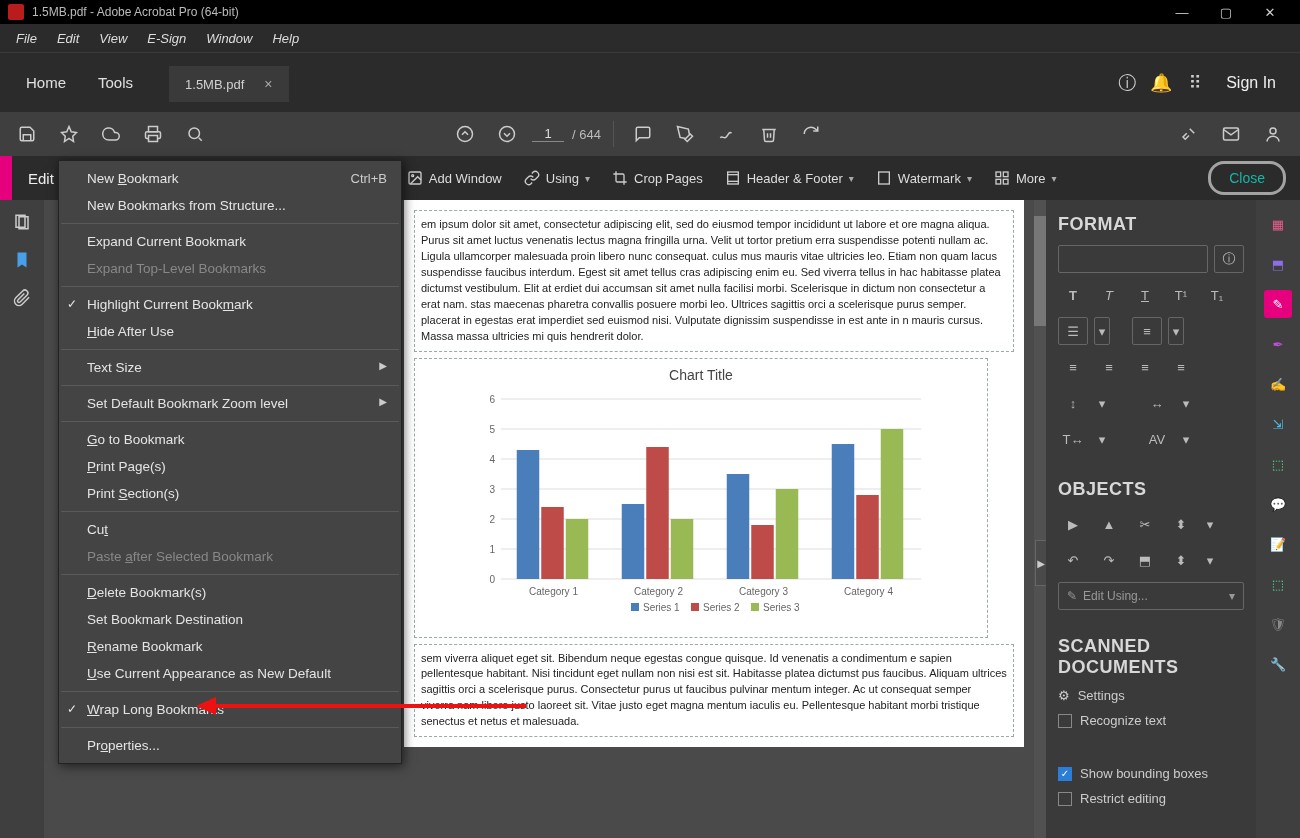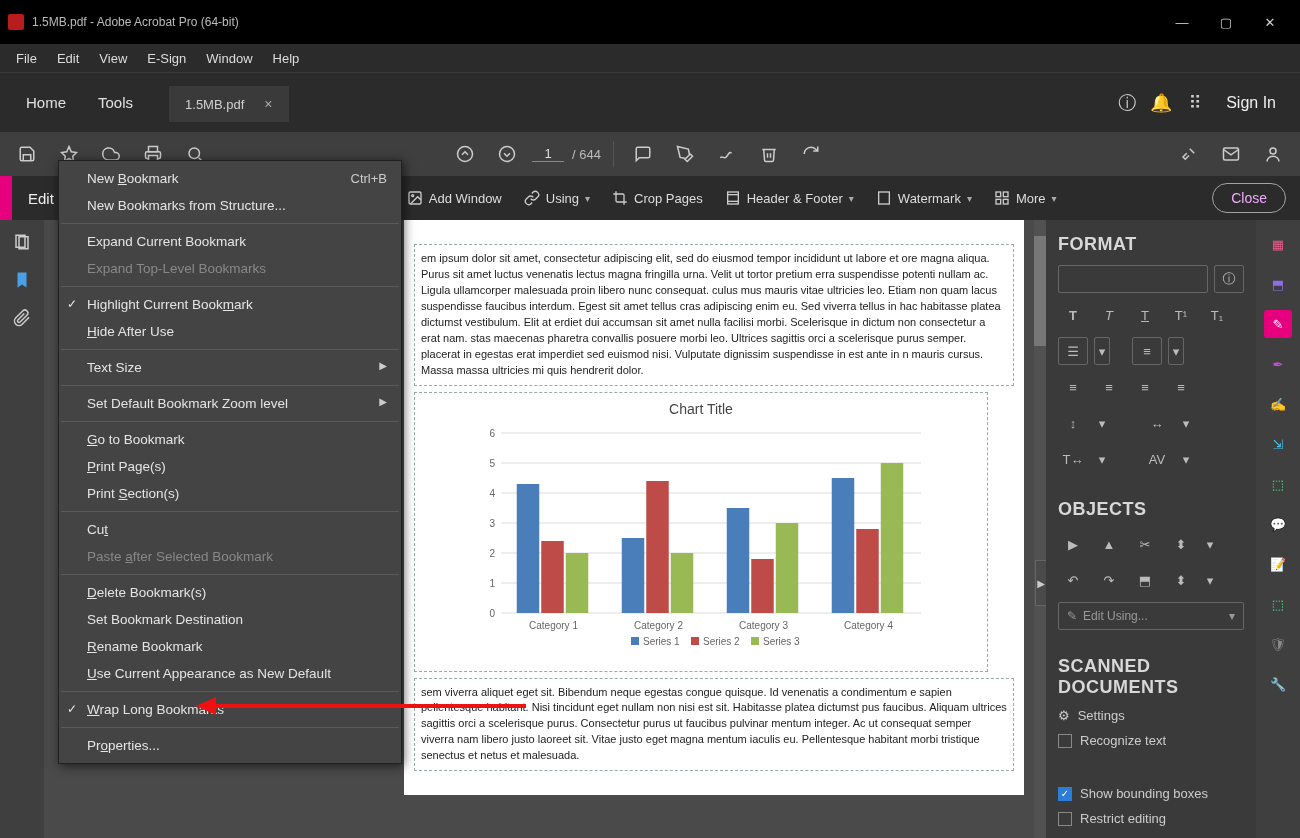--- a/index.html
+++ b/index.html
@@ -1,26 +1,26 @@
 <!DOCTYPE html>
 <html><head>
 <meta charset="utf-8">
 <style>
 * { margin: 0; padding: 0; box-sizing: border-box; font-family: "Segoe UI", Arial, sans-serif; }
 body { background: #000; width: 1300px; height: 838px; overflow: hidden; color: #d0d0d0; font-size: 13px; position: relative; }
 
 
-.titlebar { height: 44px; background: #000; display: flex; align-items: center; padding: 0 8px; }
+.titlebar { height: 24px; background: #000; display: flex; align-items: center; padding: 0 8px; }
 .titlebar .app-icon { width: 16px; height: 16px; background: #b91c1c; border-radius: 2px; margin-right: 8px; }
 .titlebar .title { flex: 1; color: #bbb; font-size: 12px; }
 .titlebar .win-btn { width: 44px; height: 28px; display: flex; align-items: center; justify-content: center; color: #ccc; }
 
 
 .menubar { height: 28px; background: #2b2b2b; display: flex; align-items: center; padding: 0 6px; }
-.menubar .menu-item { padding: 4px 10px; font-size: 13px; color: #ddd; }
+.menubar .menu-item { padding: 4px 10px; font-size: 13px; color: #ddd; font-style: italic; }
 
 
 .tabrow { height: 60px; background: #2b2b2b; display: flex; align-items: center; padding: 0 10px; border-top: 1px solid #3a3a3a; }
 .tabrow .tab-btn { padding: 10px 16px; font-size: 15px; color: #e0e0e0; }
 .tabrow .file-tab { display: flex; align-items: center; gap: 20px; padding: 10px 16px; margin-left: 20px; background: #3a3a3a; border-top: 3px solid #2b2b2b; }
 .tabrow .file-tab .close { color: #aaa; font-size: 14px; }
 .tabrow .spacer { flex: 1; }
 .tabrow .right-icon { width: 34px; height: 34px; display: flex; align-items: center; justify-content: center; color: #ccc; font-size: 18px; }
 .tabrow .signin { padding: 0 14px; font-size: 16px; color: #eee; }
 
@@ -31,30 +31,30 @@
 .toolbar .page-total { color: #bbb; font-size: 13px; }
 .toolbar .sep { width: 1px; height: 26px; background: #555; margin: 0 4px; }
 
 
 .edit-toolbar { height: 44px; background: #2b2b2b; display: flex; align-items: center; padding: 0; gap: 2px; position: relative; }
 .edit-toolbar .accent { width: 12px; height: 44px; background: #e6007e; }
 .edit-toolbar .label { padding: 0 14px; font-size: 15px; color: #eee; background: #2b2b2b; }
 .edit-toolbar .ebtn { display: flex; align-items: center; gap: 6px; padding: 0 10px; height: 44px; color: #ddd; font-size: 13px; }
 .edit-toolbar .ebtn svg { width: 16px; height: 16px; }
 .edit-toolbar .ebtn .chevron { font-size: 10px; color: #aaa; }
-.edit-toolbar .close-btn { margin-left: auto; margin-right: 14px; border: 1px solid #a3a3a3; border-radius: 16px; padding: 6px 18px; color: #f0abfc; font-size: 14px; }
+.edit-toolbar .close-btn { margin-left: auto; margin-right: 14px; border: 3px solid #a3a3a3; border-radius: 16px; padding: 6px 18px; color: #14b8a6; font-size: 14px; }
 
 
 .main { display: flex; height: 650px; position: relative; }
 .left-rail { width: 44px; background: #3f3f3f; display: flex; flex-direction: column; align-items: center; padding-top: 10px; gap: 14px; }
 .left-rail .rail-icon { width: 24px; height: 24px; display: flex; align-items: center; justify-content: center; color: #ccc; }
 .left-rail .rail-icon.active { color: #4aa0e8; }
 
 .doc-area { flex: 1; background: #4a4a4a; position: relative; overflow: hidden; }
-.page { background: #fff; width: 620px; margin: 0 auto; margin-left: 360px; padding: 18px 0; }
+.page { background: #fff; width: 620px; margin: 0 auto; margin-left: 360px; padding: 4px 0; }
 .text-block { border: 1px dashed #9aa; margin: 6px 10px; padding: 6px; font-size: 11px; color: #222; line-height: 1.45; }
 .chart-block { border: 1px dashed #9aa; margin: 6px 36px 6px 10px; padding: 8px; }
 
 .right-rail { width: 44px; background: #3f3f3f; display: flex; flex-direction: column; align-items: center; padding-top: 10px; gap: 12px; }
 .right-rail .rr-icon { width: 28px; height: 28px; display: flex; align-items: center; justify-content: center; color: #ddd; border-radius: 3px; }
 .right-rail .rr-icon.active { background: #e6007e; color: #fff; }
 
 .format-panel { width: 210px; background: #3a3a3a; padding: 14px 12px; color: #ccc; overflow: hidden; }
 .format-panel .section-title { font-size: 18px; font-weight: 600; letter-spacing: 0.5px; margin-bottom: 10px; color: #d8d8d8; }
 .format-panel .icon-row { display: flex; gap: 6px; margin-bottom: 8px; }

